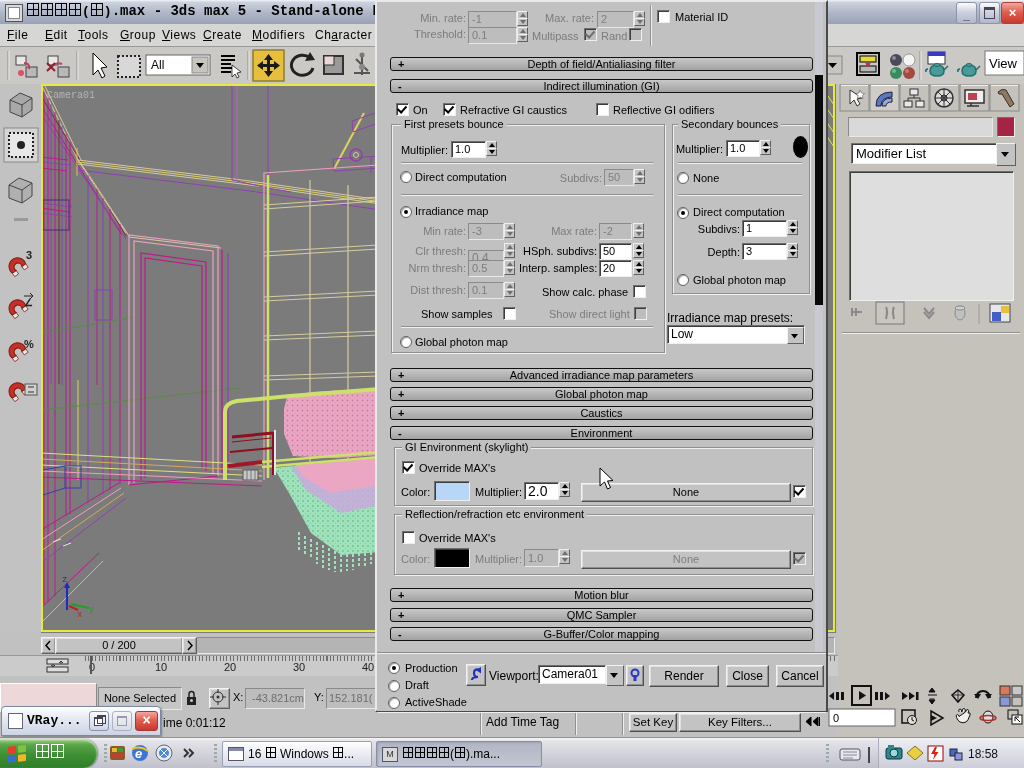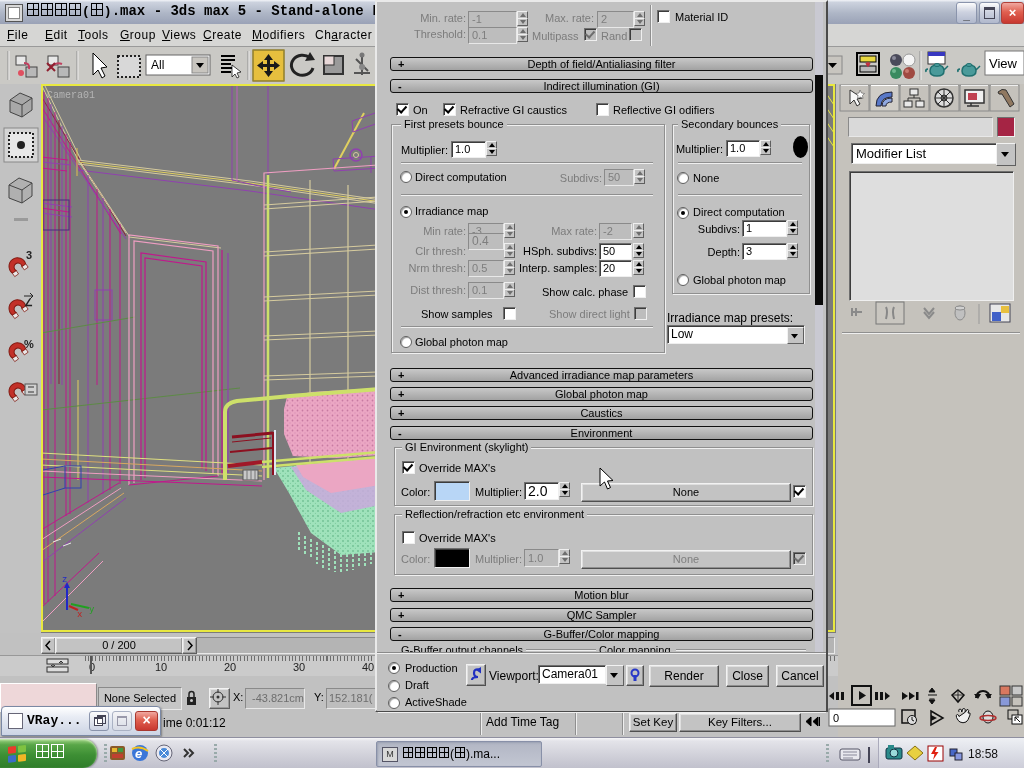--- a/index.html
+++ b/index.html
@@ -546,21 +546,21 @@
   <div class="ehl" style="left:24px;top:192px;width:252px"></div>
   <div class="rad on" style="left:23px;top:204px"></div>
     <div class="lbl" style="left:38px;top:203px">Irradiance map</div>
   <div class="lbl gy" style="left:29px;top:223px;width:60px;text-align:right">Min rate:</div>
   <div class="sunkg" style="left:91px;top:221px;width:34px;height:15px;font-size:11px;color:#7e7e7e;line-height:15px"><span style="padding-left:3px">-3</span></div>
   <div class="spin g" style="left:127px;top:221px">
       <b></b>
       <i></i>
     </div>
   <div class="lbl gy" style="left:29px;top:243px;width:60px;text-align:right">Clr thresh:</div>
-  <div class="sunkg" style="left:91px;top:231px;width:34px;height:15px;font-size:12px;color:#7e7e7e;line-height:15px"><span style="padding-left:3px">0.4</span></div>
+  <div class="sunkg" style="left:91px;top:248px;width:34px;height:15px;font-size:12px;color:#7e7e7e;line-height:15px"><span style="padding-left:3px">0.4</span></div>
   <div class="spin g" style="left:127px;top:241px">
       <b></b>
       <i></i>
     </div>
   <div class="lbl gy" style="left:29px;top:260px;width:60px;text-align:right">Nrm thresh:</div>
   <div class="sunkg" style="left:91px;top:258px;width:34px;height:15px;font-size:11px;color:#7e7e7e;line-height:15px"><span style="padding-left:3px">0.5</span></div>
   <div class="spin g" style="left:127px;top:258px">
       <b></b>
       <i></i>
     </div>
@@ -663,26 +663,20 @@
   <div class="spin g" style="left:182px;top:547px">
       <b></b>
       <i></i>
     </div>
   <div class="btn" style="left:204px;top:548px;width:208px;height:17px;line-height:17px;color:#7e7e7e">None</div>
   <div class="cb g on" style="left:416px;top:550px"></div>
 
   <div class="rollout" style="left:13px;top:586px;width:421px"><span class="pm">+</span>Motion blur</div>
   <div class="rollout" style="left:13px;top:606px;width:421px"><span class="pm">+</span>QMC Sampler</div>
   <div class="rollout" style="left:13px;top:625px;width:421px"><span class="pm">-</span>G-Buffer/Color mapping</div>
-  <div class="abs" style="left:14px;top:641px;width:420px;height:10px;overflow:hidden">
-    <div class="lbl" style="left:10px;top:1px">G-Buffer output channels</div>
-    <div class="lbl" style="left:208px;top:1px">Color mapping</div>
-    <div class="ehl" style="left:135px;top:6px;width:70px"></div>
-    <div class="ehl" style="left:285px;top:6px;width:130px"></div>
-  </div>
 
   <div class="abs" style="left:438px;top:0;width:8px;height:651px;background:#c9c9d2"></div>
   <div class="abs" style="left:438px;top:73px;width:8px;height:230px;background:#0a0a0a"></div>
 
   <div class="abs" style="left:0;top:651px;width:449px;height:57px;background:#c1c1c1;border-top:1px solid #efefef;box-shadow:0 -1px 0 #8a8a8a"></div>
   <div class="rad on" style="left:11px;top:660px"></div>
     <div class="lbl" style="left:28px;top:660px">Production</div>
   <div class="rad" style="left:11px;top:678px"></div>
     <div class="lbl" style="left:28px;top:677px">Draft</div>
   <div class="rad" style="left:11px;top:695px"></div>
@@ -742,20 +736,26 @@
       <rect x="4" y="13" width="11" height="4" fill="#c04030"></rect>
     <circle cx="32" cy="12" r="8" fill="#3a76d8"></circle>
       <text x="27" y="17" font-size="13" font-weight="bold" fill="#fff" font-style="italic">e</text>
       <path d="M24 8 q8 -4 16 2" stroke="#f4c420" stroke-width="2" fill="none"></path>
     <circle cx="56" cy="12" r="8" fill="#e8e8f0" stroke="#667"></circle>
       <path d="M51 12 a5 5 0 0 1 10 0 m-10 0 a5 5 0 0 0 10 0" fill="#4a8ad8"></path>
       <path d="M52 8 l8 8 m0 -8 l-8 8" stroke="#fff"></path>
     <path d="M76 8 l4 4 l-4 4 m5 -8 l4 4 l-4 4" stroke="#333" stroke-width="2" fill="none"></path>
   </svg>
   <div class="abs" style="left:214px;top:6px;width:3px;height:20px;background:repeating-linear-gradient(180deg,#9aa 0 2px,transparent 2px 4px)"></div>
+  <div class="abs" style="left:222px;top:3px;width:148px;height:24px;border-radius:2px;background:linear-gradient(180deg,#fefefe,#eceef4 45%,#d8dbe6);border:1px solid #98a0b4;font-size:12px;color:#000">
+    <div class="abs" style="left:5px;top:5px;width:14px;height:12px;background:#fff;border:1px solid #556">
+        <div style="height:3px;background:#88a"></div>
+      </div>
+    <span class="abs" style="left:25px;top:5px;white-space:nowrap">16 <span class="cjs"></span> Windows <span class="cjs"></span>...</span>
+  </div>
   <div class="abs" style="left:376px;top:3px;width:164px;height:24px;border-radius:2px;background:linear-gradient(180deg,#b2b6c4,#c2c6d2);border:1px solid #8890a8;box-shadow:inset 1px 1px 2px #9aa0b2;font-size:12px;color:#000">
     <div class="abs" style="left:5px;top:5px;width:14px;height:13px;background:#d8d8d8;border:1px solid #556;font-size:9px;text-align:center;line-height:13px;color:#333">M</div>
     <span class="abs" style="left:25px;top:5px;white-space:nowrap"><span class="cjs"></span><span class="cjs"></span><span class="cjs"></span><span class="cjs"></span>(<span class="cjs"></span>).ma...</span>
   </div>
   <div class="abs" style="left:826px;top:6px;width:3px;height:20px;background:repeating-linear-gradient(180deg,#9aa 0 2px,transparent 2px 4px)"></div>
   <svg width="50" height="26" style="position:absolute;left:836px;top:3px">
     <rect x="4" y="8" width="20" height="11" rx="2" fill="#e8e8ee" stroke="#556"></rect>
       <path d="M7 11 h14 M7 14 h14 M7 17 h10" stroke="#889" stroke-width="1"></path>
     <rect x="32" y="6" width="2" height="16" fill="#445"></rect>
   </svg>

